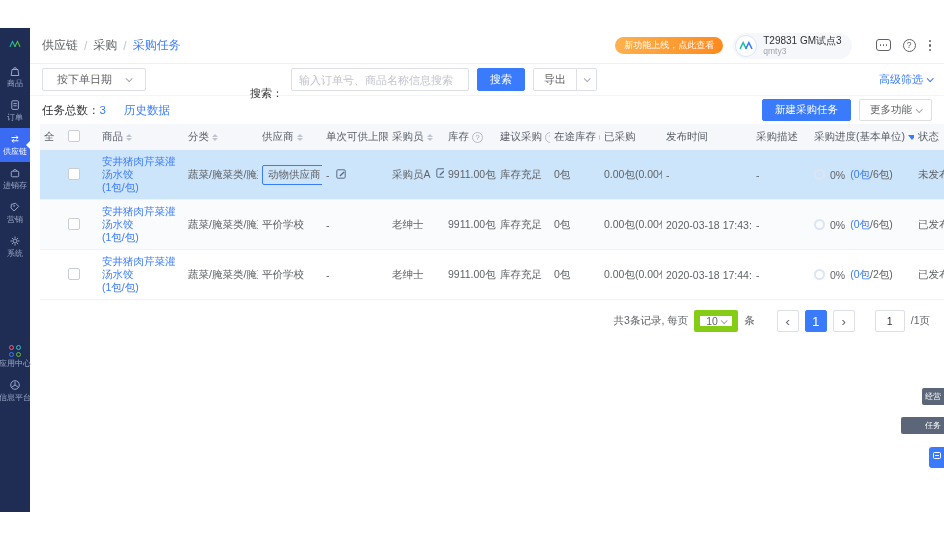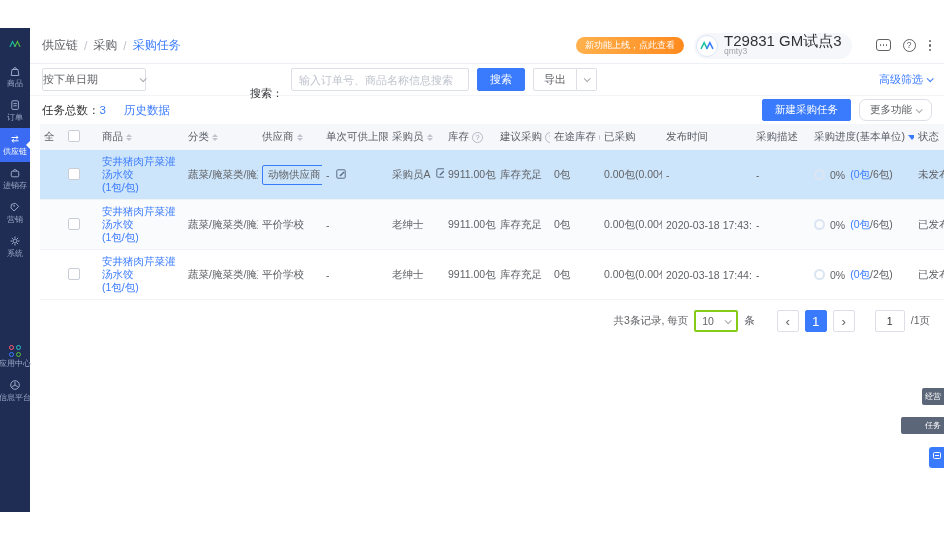--- a/index.html
+++ b/index.html
@@ -29,34 +29,34 @@
   .crumbs { display:flex; align-items:center; gap:6px; font-size:12px; color:#606266; }
   .crumb-link { color:#606266; cursor:pointer; }
   .crumb-cur { color:#3A7BFD; cursor:pointer; }
   .crumb-sep { color:#C0C4CC; }
   .top-right { margin-left:auto; display:flex; align-items:center; gap:10px; }
   .promo { height:17px; display:flex; align-items:center; padding:0 9px; border-radius:9px;
     background:linear-gradient(90deg,#FFB14D,#FF8A1E); color:#fff; font-size:9px; cursor:pointer; white-space:nowrap; }
   .userchip { display:flex; align-items:center; gap:6px; background:#F5F7FA; border-radius:13px; padding:2px 10px 2px 2px; }
   .avatar { width:22px; height:22px; border-radius:50%; background:#fff; border:1px solid #DDE6F5;
     display:flex; align-items:center; justify-content:center; }
-  .uname { font-size:15px; color:#303133; line-height:11px; white-space:nowrap;text-align:right; }
+  .uname { font-size:10px; color:#303133; line-height:11px; white-space:nowrap;text-align:right; }
   .usub  { font-size:8.5px; color:#A0A4AB; line-height:10px; }
   .tb-icons { display:flex; align-items:center; gap:12px; margin-left:14px; }
   .msg-icon { width:15px; height:12px; border:1.2px solid #606266; border-radius:3px; position:relative; cursor:pointer; }
   .msg-icon i { position:absolute; top:4px; width:1.6px; height:1.6px; background:#606266; border-radius:50%; }
   .help-icon { width:13px; height:13px; border:1.2px solid #606266; border-radius:50%; color:#606266;
     font-size:8.5px; display:flex; align-items:center; justify-content:center; cursor:pointer; }
   .dots-icon { display:flex; flex-direction:column; gap:2px; cursor:pointer; padding:1px; }
   .dots-icon i { width:2.4px; height:2.4px; border-radius:50%; background:#606266; }
 
   
   .filter-row { height:32px; display:flex; align-items:center; gap:8px; padding:0 12px; border-bottom:1px solid #F2F4F8; font-size:11px; color:#606266; }
   .ctrl { height:23px; border:1px solid #DCDFE6; border-radius:2px; background:#fff; display:flex; align-items:center; font-size:11px; color:#606266; }
-  .sel-datetype { width:104px; padding:0 0; justify-content:space-between; cursor:pointer; }
+  .sel-datetype { width:104px; padding:0 14px; justify-content:space-between; cursor:pointer; }
   .inp-daterange { width:170px; padding:0 7px; justify-content:space-between; cursor:text; }
   .chev { width:5px; height:5px; border-right:1.2px solid #A8ABB2; border-bottom:1.2px solid #A8ABB2;
     transform:rotate(45deg) translateY(-1px); display:inline-block; flex:none; }
   .chev.blue { border-color:#3A7BFD; }
   .cal-icon { width:10px; height:10px; border:1.1px solid #A8ABB2; border-radius:1.5px; position:relative; flex:none; }
   .cal-icon:before { content:""; position:absolute; left:1.5px; top:-3px; width:1.2px; height:3px; background:#A8ABB2; }
   .cal-icon:after  { content:""; position:absolute; right:1.5px; top:-3px; width:1.2px; height:3px; background:#A8ABB2; }
   .search-label { margin-left:96px; color:#303133;margin-top:27px; }
   .search-input { width:178px; height:23px; border:1px solid #DCDFE6; border-radius:2px; padding:0 7px; font-size:11px; color:#303133;
     font-family:"Liberation Sans","DejaVu Sans",sans-serif; }
@@ -94,21 +94,21 @@
   .prod-link { color:#3A7BFD; line-height:13px; cursor:pointer; white-space:normal; display:block; }
   .supplier-box { display:inline-flex; align-items:center; gap:4px; border:1px solid #3A7BFD; border-radius:2px; padding:2px 5px; }
   .edit-ic { display:inline-flex; cursor:pointer; flex:none; }
   .prog-wrap { display:flex; align-items:center; gap:5px; }
   .ring { width:11px; height:11px; border-radius:50%; border:2px solid #DCE5F3; flex:none; }
   .prog-done { color:#3A7BFD; }
   .txt-dim { color:#606266;margin-top:32px; }
 
   
   .pagi { display:flex; align-items:center; justify-content:flex-end; gap:6px; padding:10px 14px 0 0; font-size:10.5px; color:#606266; }
-  .psize { height:22px; width:44px; border:2px solid #84cc16; border-radius:2px; display:flex; align-items:center;
+  .psize { height:22px; width:44px; border:6px solid #84cc16; border-radius:2px; display:flex; align-items:center;
     justify-content:space-between; padding:4px 6px; cursor:pointer; }
   .pgbtn { min-width:22px; height:22px; border:1px solid #DCDFE6; border-radius:2px; background:#fff; display:flex;
     align-items:center; justify-content:center; cursor:pointer; color:#606266; }
   .pgbtn.cur { background:#3A7BFD; border-color:#3A7BFD; color:#fff; }
   .jump-inp { width:30px; height:22px; border:1px solid #DCDFE6; border-radius:2px; text-align:center; font-size:10.5px; color:#303133;
     font-family:"Liberation Sans","DejaVu Sans",sans-serif; }
 
   
   .ftab { position:absolute; right:0; color:#fff; cursor:pointer; z-index:9; }
   .ftab.gray { background:#5C6679; font-size:8px; padding:3px 3px; border-radius:2px 0 0 2px; }
@@ -260,21 +260,21 @@
           <i class="chev blue"></i>
         </span>
       </div>
 
       <div class="task-row">
         <span>任务总数：</span>
         <span class="task-num">3</span>
         <span class="hist-link">历史数据</span>
         <span class="task-actions">
           <button class="btn btn-primary btn-sm">新建采购任务</button>
-          <button class="btn btn-plain btn-sm" style="gap:4px;border-radius:7px;">
+          <button class="btn btn-plain btn-sm" style="gap:4px;">
             <span>更多功能</span>
             <i class="chev"></i>
           </button>
         </span>
       </div>
 
       <table>
         <colgroup>
           <col style="width:24px">
             <col style="width:34px">

